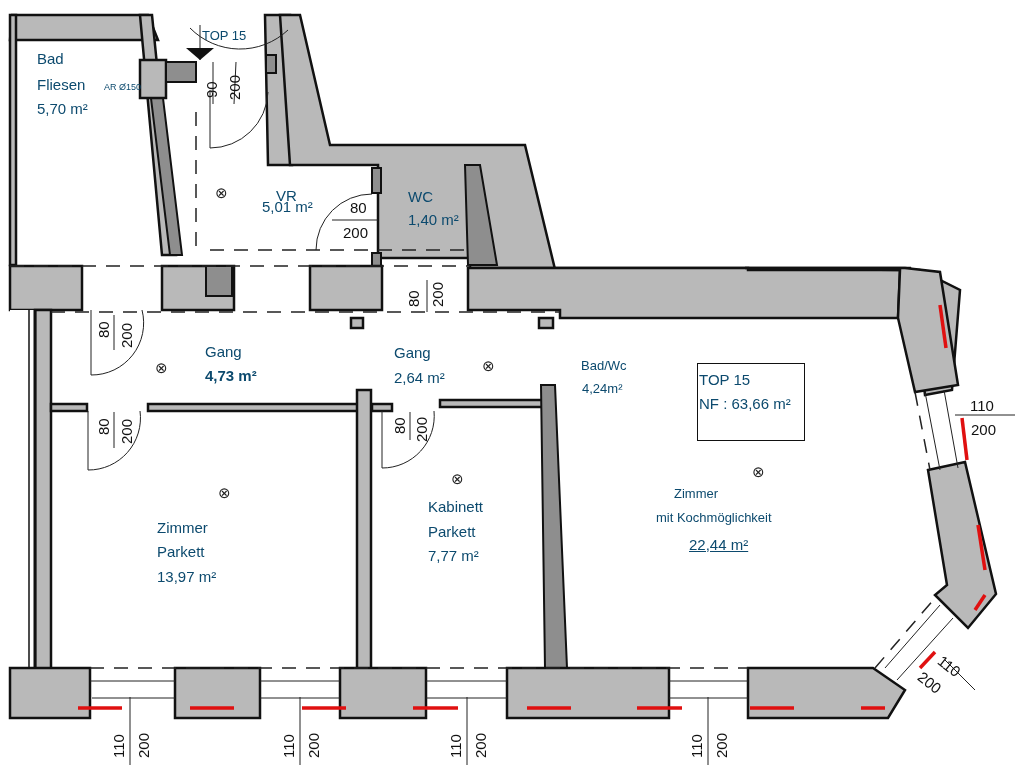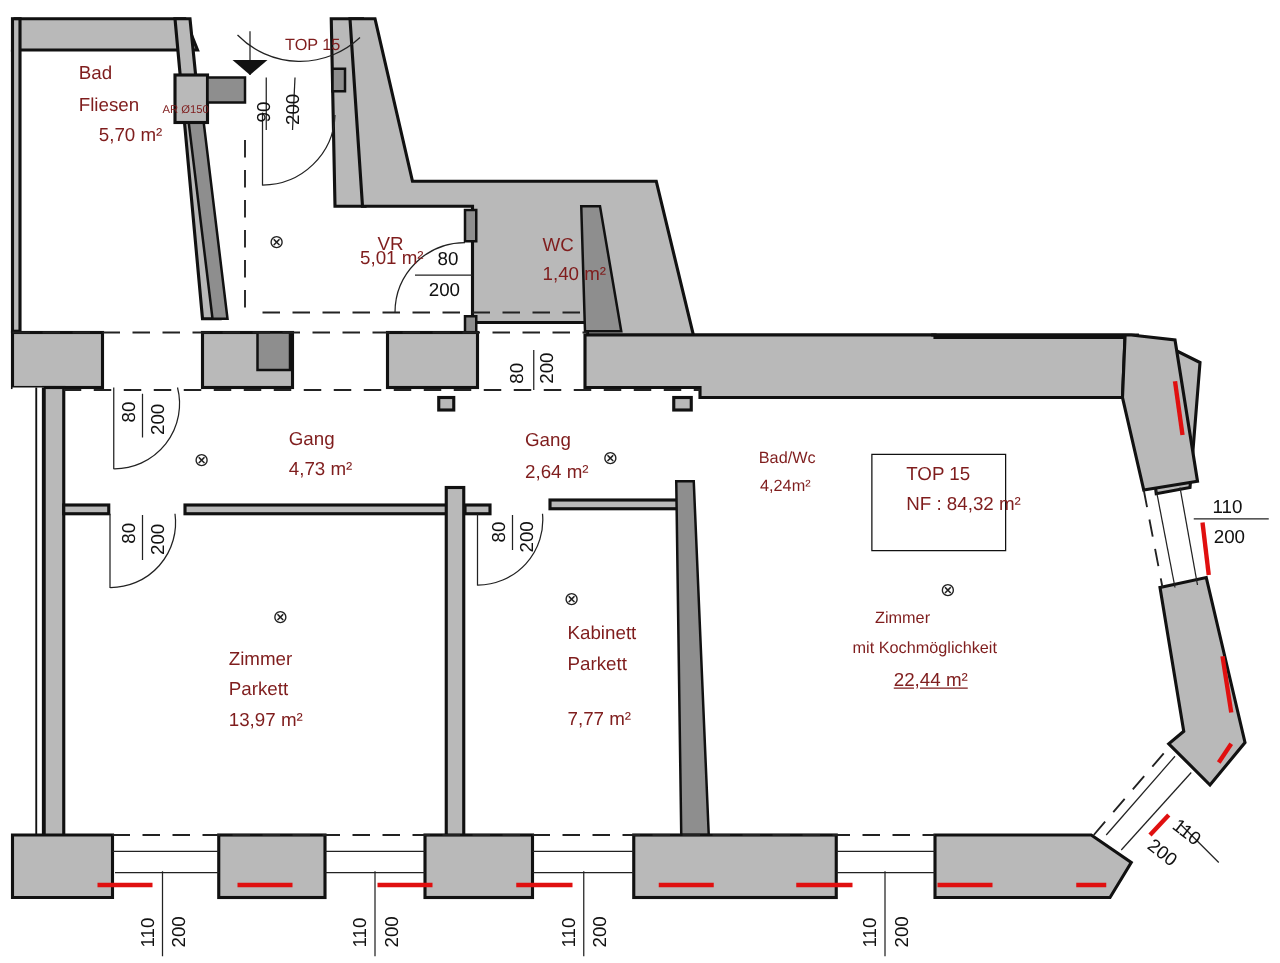--- a/index.html
+++ b/index.html
@@ -4,21 +4,21 @@
   <style>
     html, body { margin: 0; padding: 0; background: #ffffff; }
     body { width: 1024px; height: 770px; overflow: hidden; position: relative; font-family: "Liberation Sans", sans-serif; }
     #plan { position: absolute; left: 0; top: 0; width: 1024px; height: 770px; }
     .wall { fill: #b9b9b9; stroke: #111; stroke-width: 2.5; }
     .wall-dark { fill: #8e8e8e; stroke: #111; stroke-width: 2; }
     .thin { stroke: #222; stroke-width: 1; fill: none; }
     .dash { stroke: #222; stroke-width: 1.5; fill: none; stroke-dasharray: 14 10; }
     .red { stroke: #e01010; stroke-width: 3.5; fill: none; }
     .arc { stroke: #222; stroke-width: 1; fill: none; }
-    .lbl { position: absolute; font-size: 15px; line-height: 19px; color: #7f1d1d; white-space: nowrap; padding-left: 26px; }
+    .lbl { position: absolute; font-size: 15px; line-height: 19px; color: #0c4a6e; white-space: nowrap; }
     .lbl.sm { font-size: 13px; }
     .lbl.xs { font-size: 9px; }
     .dim { position: absolute; font-size: 15px; color: #111; white-space: nowrap; }
     .rot { transform: rotate(-90deg); transform-origin: left top; }
     .fix { position: absolute; font-size: 15px; color: #222; }
     .topbox { position: absolute; left: 697px; top: 363px; width: 108px; height: 78px; border: 1px solid #111; box-sizing: border-box; }
   </style>
 </head>
 <body>
 
@@ -145,53 +145,53 @@
     <line class="red" x1="978" y1="525" x2="985" y2="570"></line>
     <line class="red" x1="975" y1="610" x2="985" y2="595"></line>
     <line class="red" x1="920" y1="668" x2="935" y2="652"></line>
   </g>
 </svg>
 
 <div class="lbl sm" style="left:202px; top:26px;">TOP 15</div>
 
 <div class="lbl" style="left:37px; top:49px;">Bad</div>
 <div class="lbl" style="left:37px; top:75px;text-align:center;">Fliesen</div>
-<div class="lbl" style="left:37px; top:99px;margin-left:16px;">5,70 m²</div>
+<div class="lbl" style="left:37px; top:99px;">5,70 m²</div>
 <div class="lbl xs" style="left:104px; top:78px;">AR Ø150</div>
 
 <div class="lbl" style="left:262px; top:186px;margin-left:14px;">VR</div>
 <div class="lbl" style="left:262px; top:197px;text-align:right;">5,01 m²</div>
 
 <div class="lbl" style="left:408px; top:187px;">WC</div>
 <div class="lbl" style="left:408px; top:210px;">1,40 m²</div>
 
 <div class="lbl" style="left:205px; top:342px;">Gang</div>
-<div class="lbl" style="left:205px; top:366px;">4,73 m²</div>
+<div class="lbl" style="left:205px; top:366px;font-weight:bold;">4,73 m²</div>
 
 <div class="lbl" style="left:394px; top:343px;">Gang</div>
 <div class="lbl" style="left:394px; top:368px;">2,64 m²</div>
 
 <div class="lbl sm" style="left:581px; top:356px;">Bad/Wc</div>
 <div class="lbl sm" style="left:582px; top:379px;">4,24m²</div>
 
 <div class="lbl" style="left:157px; top:518px;">Zimmer</div>
 <div class="lbl" style="left:157px; top:542px;">Parkett</div>
 <div class="lbl" style="left:157px; top:567px;">13,97 m²</div>
 
 <div class="lbl" style="left:428px; top:497px;">Kabinett</div>
 <div class="lbl" style="left:428px; top:522px;">Parkett</div>
-<div class="lbl" style="left:428px; top:546px;margin-top:20px;">7,77 m²</div>
+<div class="lbl" style="left:428px; top:546px;">7,77 m²</div>
 
 <div class="lbl sm" style="left:674px; top:484px;">Zimmer</div>
 <div class="lbl sm" style="left:656px; top:508px;">mit Kochmöglichkeit</div>
 <div class="lbl" style="left:689px; top:535px;text-decoration:underline;">22,44 m²</div>
 
 <div class="topbox"></div>
 <div class="lbl" style="left:699px; top:370px;">TOP 15</div>
-<div class="lbl" style="left:699px; top:394px;">NF : 84,32 m²</div>
+<div class="lbl" style="left:699px; top:394px;">NF : 63,66 m²</div>
 
 <div class="fix" style="left:215px; top:184px;">⊗</div>
 <div class="fix" style="left:155px; top:359px;">⊗</div>
 <div class="fix" style="left:482px; top:357px;">⊗</div>
 <div class="fix" style="left:218px; top:484px;">⊗</div>
 <div class="fix" style="left:451px; top:470px;">⊗</div>
 <div class="fix" style="left:752px; top:463px;">⊗</div>
 
 <div class="dim rot" style="left:203px; top:98px;">90</div>
 <div class="dim rot" style="left:226px; top:100px;">200</div>

